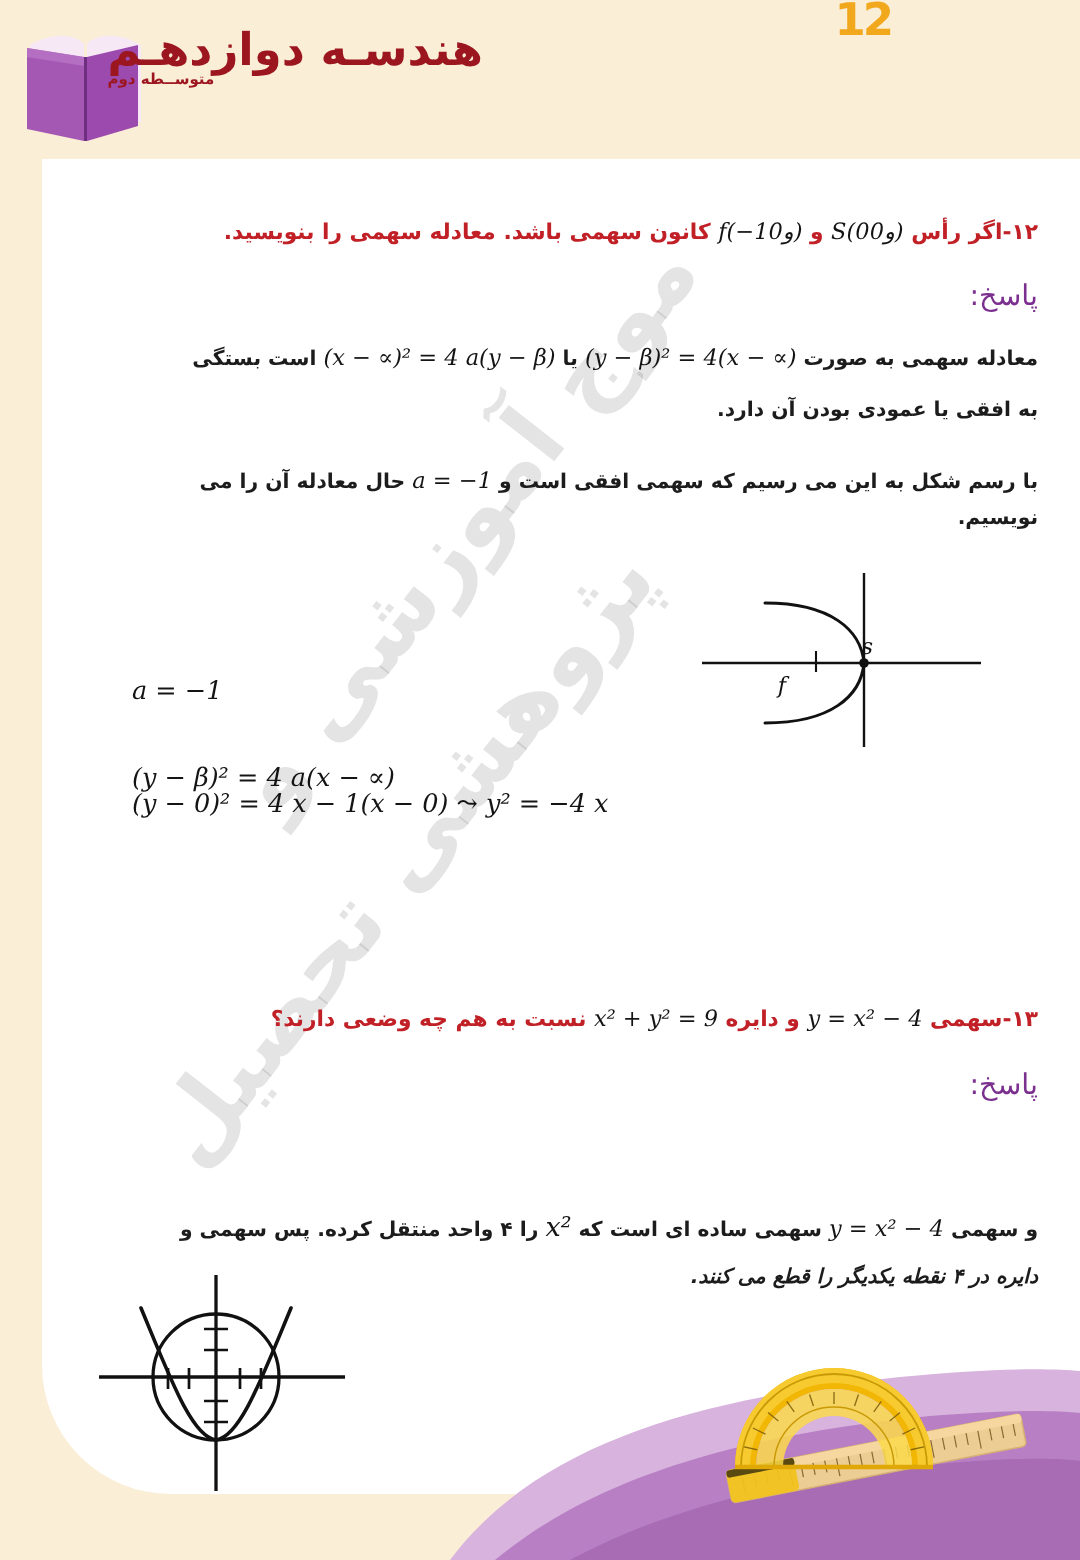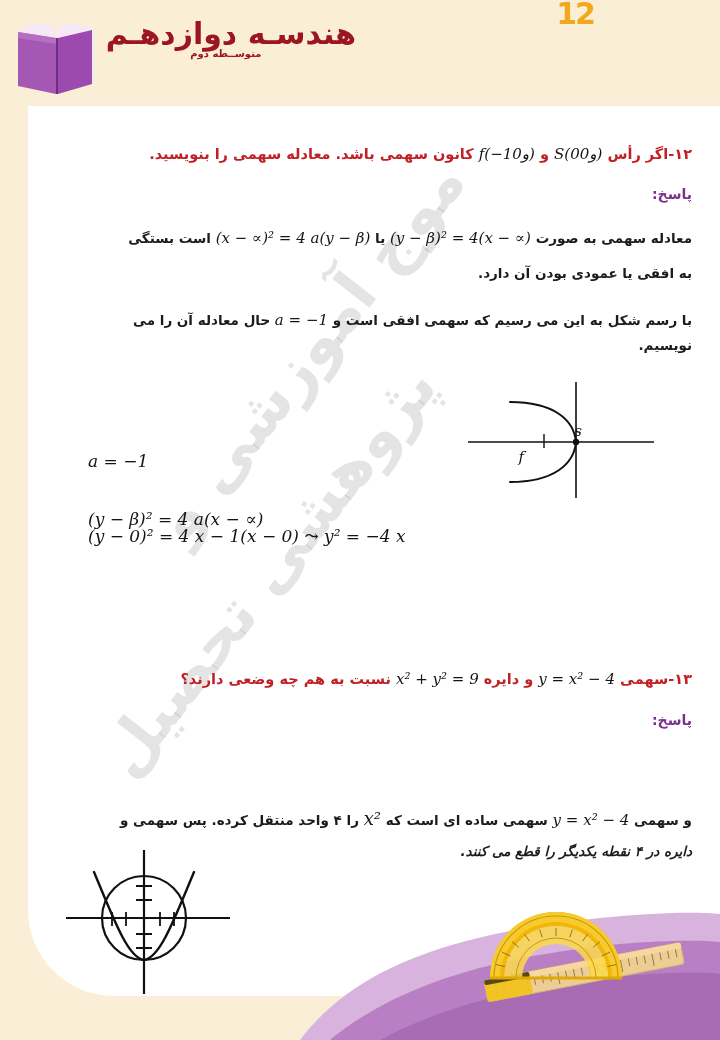--- a/index.html
+++ b/index.html
@@ -57,24 +57,24 @@
     position: absolute;
     left: 14px;
     top: 16px;
     width: 86px;
     height: 84px;
     z-index: 8;
   }
 
   .brand-wrap {
     position: absolute;
-    right: 364px;
+    right: 398px;
     top: 18px;
     z-index: 8;
-    text-align: center;
+    text-align: left;
     direction: rtl;
   }
   .brand-title {
     font-family: "DejaVu Sans", "Liberation Sans", sans-serif;
     font-size: 30px;
     font-weight: 700;
     color: #9c1620;
     letter-spacing: -0.5px;
     line-height: 1.05;
     white-space: nowrap;
@@ -144,22 +144,22 @@
     font-weight: 700;
     color: #c12026;
     line-height: 1.6;
     direction: rtl;
   }
 
   .answer-label {
     position: absolute;
     right: 28px;
     font-family: "DejaVu Sans", "Liberation Sans", sans-serif;
-    font-size: 14px;
-    font-weight: 700;
+    font-size: 19px;
+    font-weight: 400;
     color: #7b2f8e;
     direction: rtl;
   }
 
   .body-line {
     position: absolute;
     right: 28px;
     left: 52px;
     text-align: right;
     font-family: "DejaVu Sans", "Liberation Sans", sans-serif;

